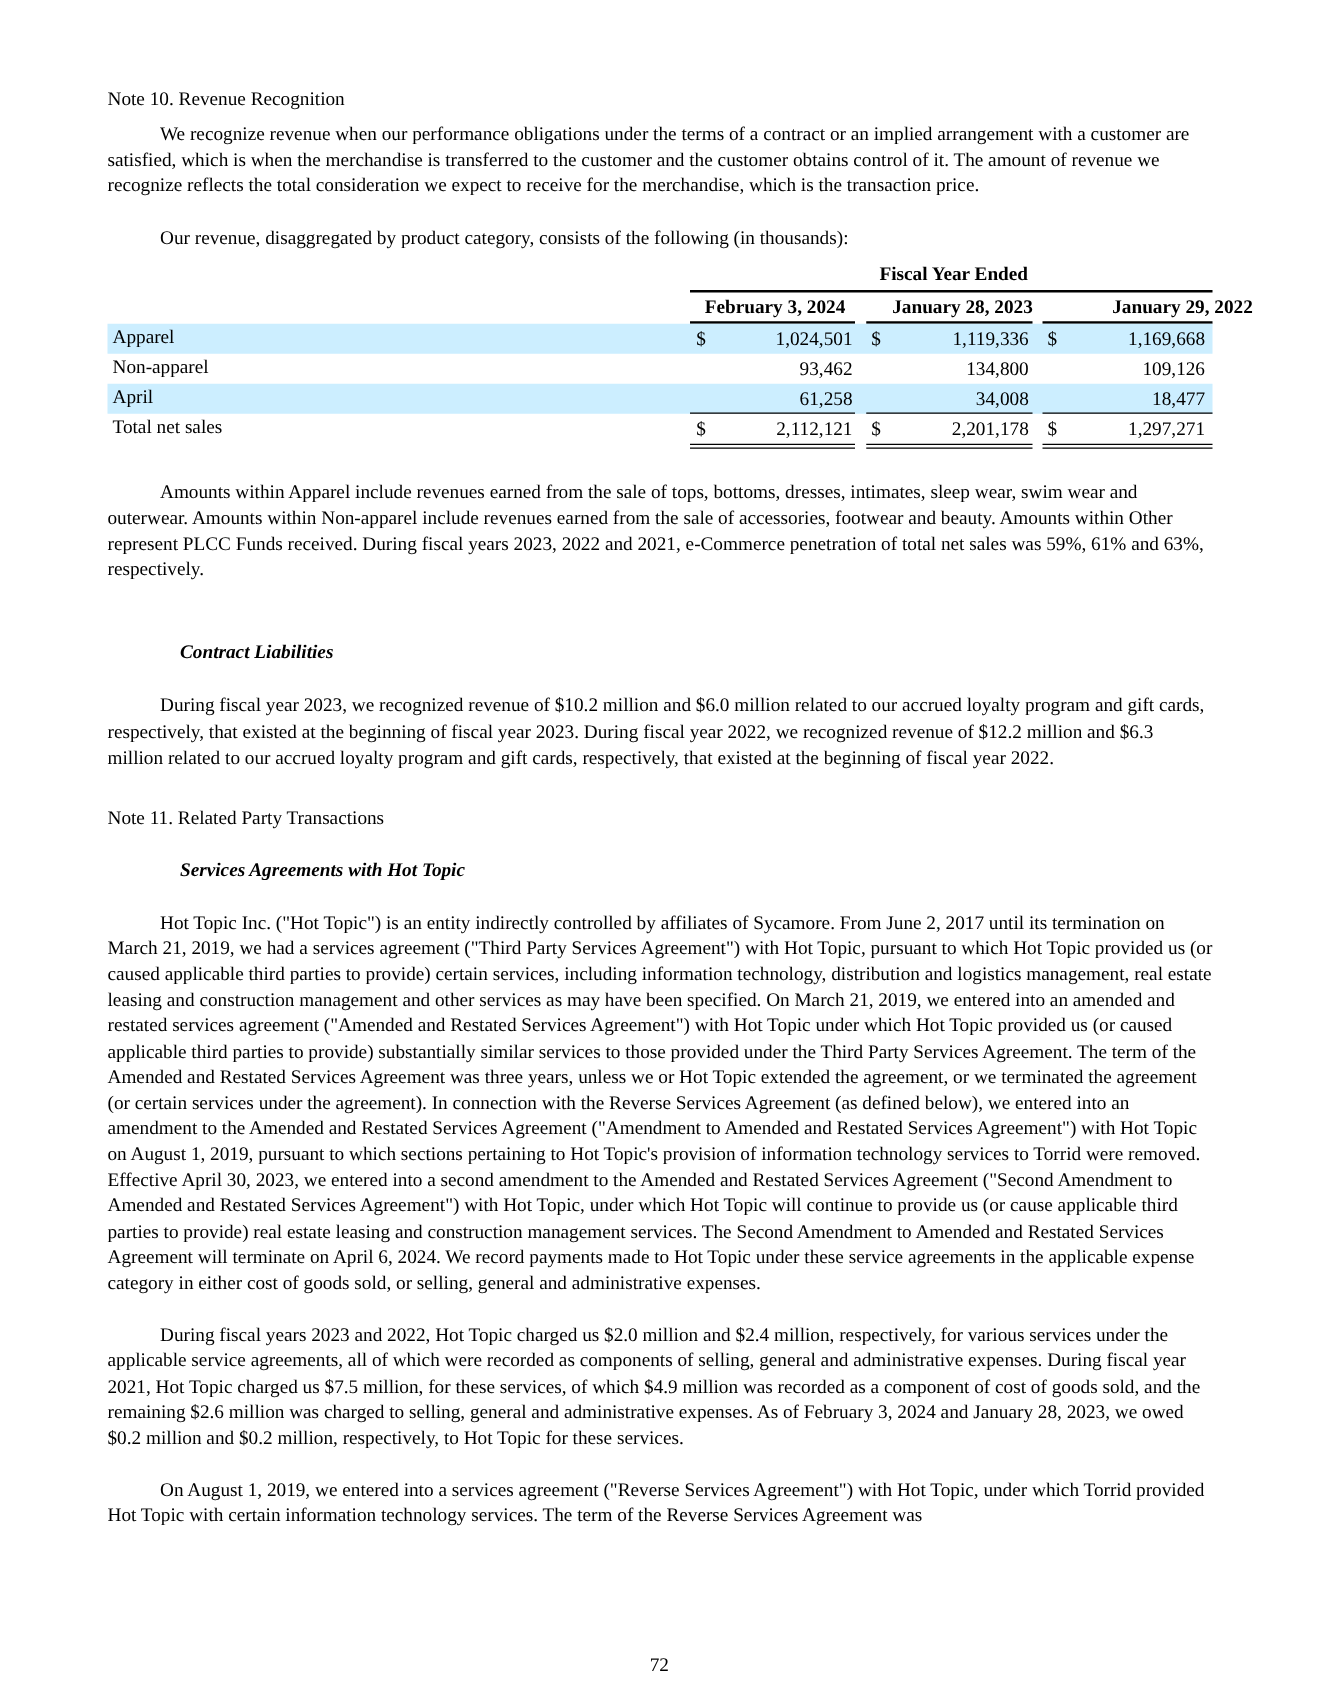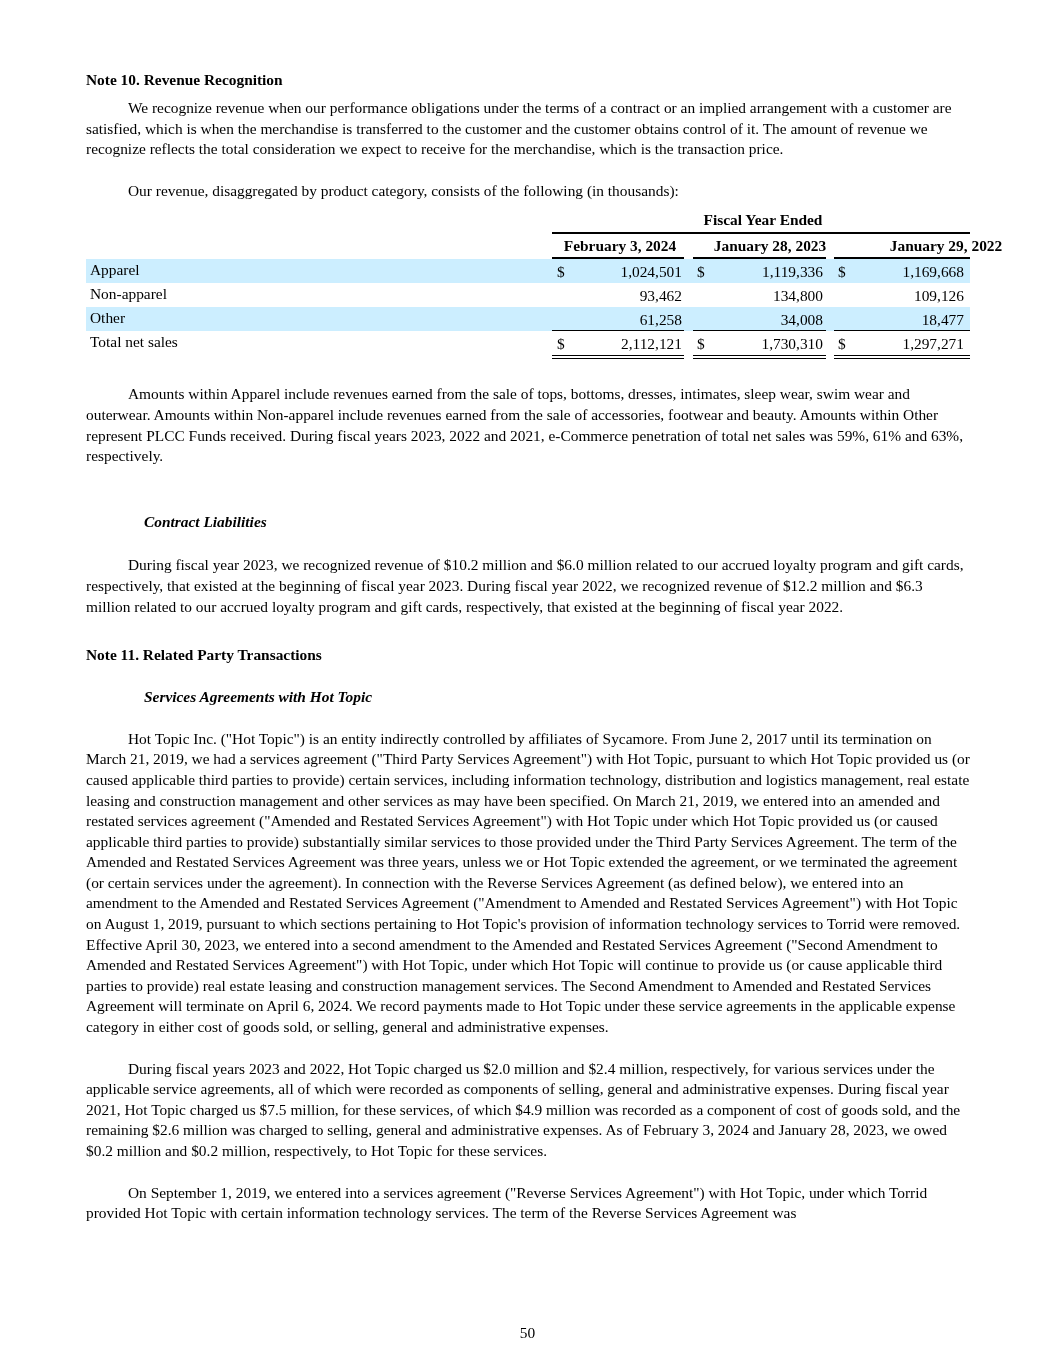--- a/index.html
+++ b/index.html
@@ -16,21 +16,21 @@
       color: #000;
       line-height: 20.6px;
     }
     .page {
       position: absolute;
       left: 86px;
       top: 70px;
       width: 884px;
     }
     .heading {
-      font-weight: bold;
+      font-weight: normal;
       margin: 0;
       height: 21px;
     }
     .para {
       margin: 0;
       text-indent: 42px;
       text-align: left;
     }
     .subhead {
       font-weight: bold;
@@ -159,21 +159,21 @@
       </div>
       <div class="cell" style="left:611px; width:126px;">
         <span class="val">134,800</span>
       </div>
       <div class="cell" style="left:752px; width:126px;">
         <span class="val">109,126</span>
       </div>
     </div>
 
     <div class="tbl-row hl">
-      <span class="label">Other</span>
+      <span class="label">April</span>
       <div class="cell" style="left:471px; width:125px;">
         <span class="val">61,258</span>
       </div>
       <div class="cell" style="left:611px; width:126px;">
         <span class="val">34,008</span>
       </div>
       <div class="cell" style="left:752px; width:126px;">
         <span class="val">18,477</span>
       </div>
       <div class="line-single" style="left:466px; width:132px; top:23px;"></div>
@@ -182,21 +182,21 @@
     </div>
 
     <div class="tbl-row">
       <span class="label">Total net sales</span>
       <div class="cell" style="left:471px; width:125px;">
         <span class="dollar">$</span>
         <span class="val">2,112,121</span>
       </div>
       <div class="cell" style="left:611px; width:126px;">
         <span class="dollar">$</span>
-        <span class="val">1,730,310</span>
+        <span class="val">2,201,178</span>
       </div>
       <div class="cell" style="left:752px; width:126px;">
         <span class="dollar">$</span>
         <span class="val">1,297,271</span>
       </div>
       <div class="line-double" style="left:466px; width:132px; top:24px;"></div>
       <div class="line-double" style="left:607px; width:133px; top:24px;"></div>
       <div class="line-double" style="left:748px; width:136px; top:24px;"></div>
     </div>
   </div>
@@ -210,16 +210,16 @@
 
   <div style="height:28px;"></div>
   <p class="heading">Note 11. Related Party Transactions</p>
   <div style="height:5px;"></div>
   <p class="subhead">Services Agreements with Hot Topic</p>
   <div style="height:5px;"></div>
   <p class="para">Hot Topic Inc. ("Hot Topic") is an entity indirectly controlled by affiliates of Sycamore. From June 2, 2017 until its termination on March 21, 2019, we had a services agreement ("Third Party Services Agreement") with Hot Topic, pursuant to which Hot Topic provided us (or caused applicable third parties to provide) certain services, including information technology, distribution and logistics management, real estate leasing and construction management and other services as may have been specified. On March 21, 2019, we entered into an amended and restated services agreement ("Amended and Restated Services Agreement") with Hot Topic under which Hot Topic provided us (or caused applicable third parties to provide) substantially similar services to those provided under the Third Party Services Agreement. The term of the Amended and Restated Services Agreement was three years, unless we or Hot Topic extended the agreement, or we terminated the agreement (or certain services under the agreement). In connection with the Reverse Services Agreement (as defined below), we entered into an amendment to the Amended and Restated Services Agreement ("Amendment to Amended and Restated Services Agreement") with Hot Topic on August 1, 2019, pursuant to which sections pertaining to Hot Topic's provision of information technology services to Torrid were removed. Effective April 30, 2023, we entered into a second amendment to the Amended and Restated Services Agreement ("Second Amendment to Amended and Restated Services Agreement") with Hot Topic, under which Hot Topic will continue to provide us (or cause applicable third parties to provide) real estate leasing and construction management services. The Second Amendment to Amended and Restated Services Agreement will terminate on April 6, 2024. We record payments made to Hot Topic under these service agreements in the applicable expense category in either cost of goods sold, or selling, general and administrative expenses.</p>
   <div class="gap-m"></div>
   <p class="para">During fiscal years 2023 and 2022, Hot Topic charged us $2.0 million and $2.4 million, respectively, for various services under the applicable service agreements, all of which were recorded as components of selling, general and administrative expenses. During fiscal year 2021, Hot Topic charged us $7.5 million, for these services, of which $4.9 million was recorded as a component of cost of goods sold, and the remaining $2.6 million was charged to selling, general and administrative expenses. As of February 3, 2024 and January 28, 2023, we owed $0.2 million and $0.2 million, respectively, to Hot Topic for these services.</p>
   <div class="gap-m"></div>
-  <p class="para">On September 1, 2019, we entered into a services agreement ("Reverse Services Agreement") with Hot Topic, under which Torrid provided Hot Topic with certain information technology services. The term of the Reverse Services Agreement was</p>
+  <p class="para">On August 1, 2019, we entered into a services agreement ("Reverse Services Agreement") with Hot Topic, under which Torrid provided Hot Topic with certain information technology services. The term of the Reverse Services Agreement was</p>
 </div>
 
-<div class="page-number">50</div>
+<div class="page-number">72</div>
 
 </body></html>

